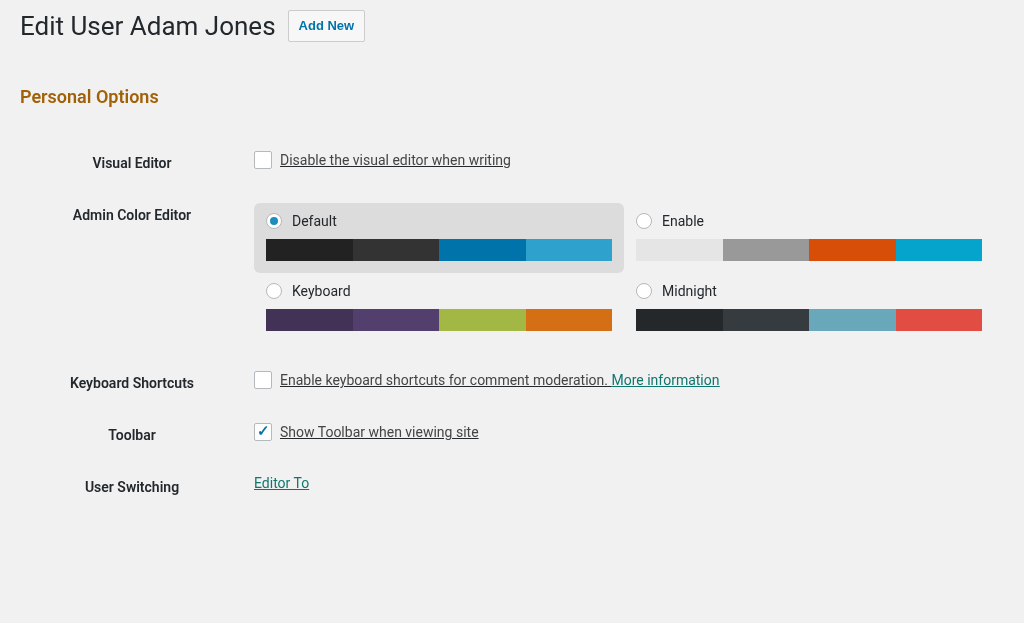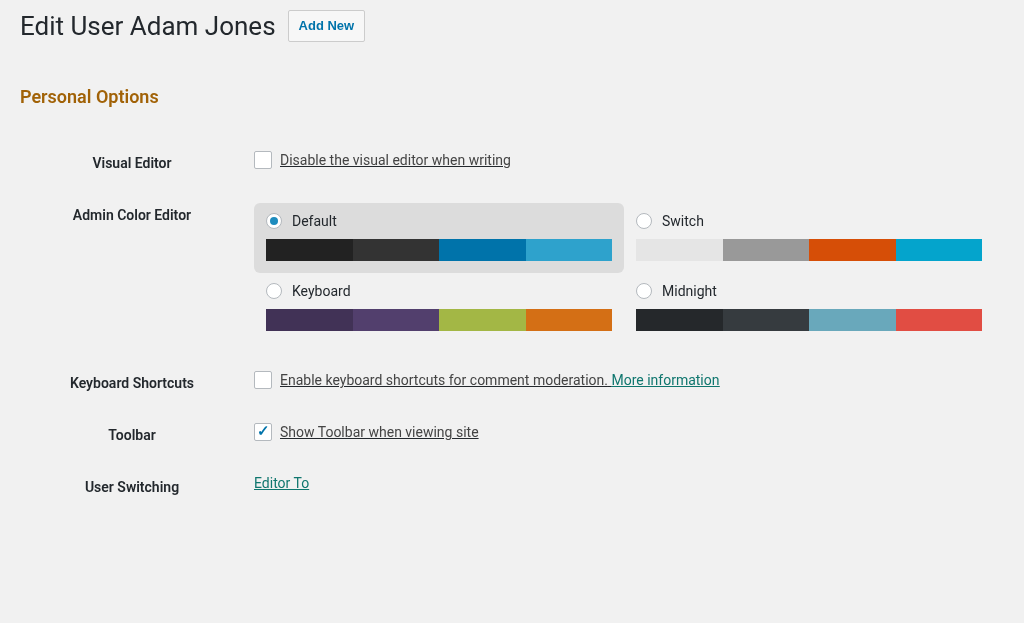--- a/index.html
+++ b/index.html
@@ -151,21 +151,21 @@
               <div class="color-palette">
                 <div style="background: rgb(34, 34, 34);"></div>
                 <div style="background: rgb(51, 51, 51);"></div>
                 <div style="background: rgb(0, 115, 170);"></div>
                 <div style="background: rgb(46, 162, 204);"></div>
               </div>
             </div>
             <div class="color-option">
               <label class="color-label">
                 <input type="radio" name="admin_color" style="">
-                <span>Switch</span>
+                <span>Enable</span>
               </label>
               <div class="color-palette">
                 <div style="background: rgb(229, 229, 229);"></div>
                 <div style="background: rgb(153, 153, 153);"></div>
                 <div style="background: rgb(214, 78, 7);"></div>
                 <div style="background: rgb(4, 164, 204);"></div>
               </div>
             </div>
             <div class="color-option">
               <label class="color-label">

